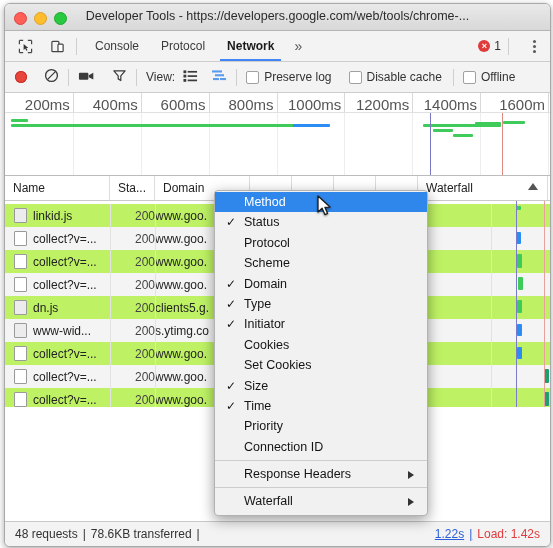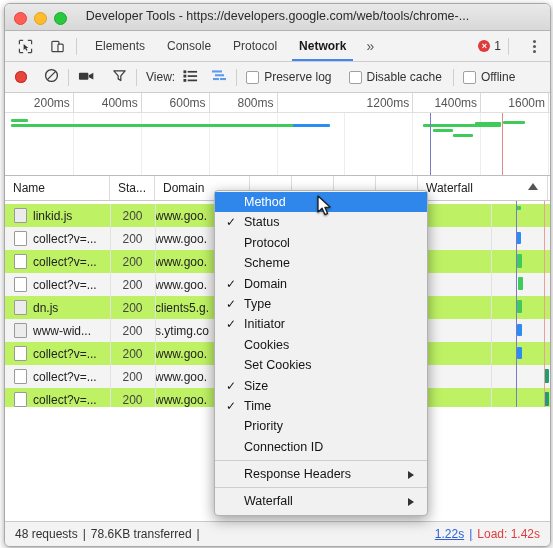--- a/index.html
+++ b/index.html
@@ -58,21 +58,21 @@
   .tool-sep{width:1px;height:17px;background:#cfcfcf;margin:0 9px;}
   .viewlabel{margin-right:8px;color:#333;}
   .chk{display:flex;align-items:center;gap:5px;margin-right:2px;}
   .box{width:11px;height:11px;border:1px solid #a0a0a0;border-radius:2px;
        background:#fff;}
 
   
   #ruler{position:relative;height:19px;background:#fff;
          border-bottom:1px solid #e0e0e0;}
   .tick{position:absolute;top:0;height:19px;border-right:1px solid #d9d9d9;}
-  .tick span{position:absolute;right:3px;top:3px;font-size:12px;color:#555;
+  .tick span{position:absolute;right:3px;top:3px;font-size:15px;color:#555;
              white-space:nowrap;}
   #overview{position:relative;height:62px;background:#fff;
             border-bottom:1px solid #bcbcbc;overflow:hidden;}
   .gl{position:absolute;top:0;bottom:0;width:1px;background:#ededed;}
   .obar{position:absolute;height:3px;border-radius:1px;}
   .vline{position:absolute;top:0;bottom:0;width:1px;}
 
   
   #thead{position:relative;height:24px;background:#fff;
          border-bottom:1px solid #c9c9c9;font-size:12px;color:#222;}
@@ -85,21 +85,21 @@
   #tbody{position:relative;height:206px;overflow:hidden;background:#bef264;}
   .row{position:relative;height:23px;display:flex;align-items:center;
        font-size:12px;color:#222;box-sizing:border-box;}
   .row.alt{background:#f4f4f4;}
   .c-name{width:105px;display:flex;align-items:center;gap:6px;
           padding-left:9px;box-sizing:border-box;overflow:hidden;
           white-space:nowrap;}
   .fileicon{width:11px;height:13px;border:1px solid #9a9a9a;background:#fff;
             flex:none;position:relative;border-radius:1px;}
   .fileicon.doc{background:#ececec;}
-  .c-status{width:45px;text-align:center;color:#444;box-sizing:border-box;}
+  .c-status{width:45px;text-align:right;color:#444;box-sizing:border-box;}
   .c-domain{width:95px;overflow:hidden;white-space:nowrap;color:#222;}
   .vsep{position:absolute;top:0;bottom:0;width:1px;background:#e2e2e2;}
   .wbar{position:absolute;width:5px;border-radius:1px;}
 
   
   #statusbar{position:absolute;left:0;right:0;bottom:0;height:24px;
              background:#f3f3f3;border-top:1px solid #c9c9c9;
              display:flex;align-items:center;padding:0 10px;
              font-size:12px;color:#333;}
   .st-blue{color:#2b5fd9;text-decoration:underline;}
@@ -147,23 +147,20 @@
     </div>
     <div class="tb-icon">
       <svg width="15" height="15" viewBox="0 0 16 16">
         <rect x="2" y="2.5" width="7.5" height="11" rx="1" stroke="#444" stroke-width="1.3" fill="none"></rect>
         <rect x="8.5" y="5.5" width="5.5" height="8" rx="1" stroke="#444" stroke-width="1.3" fill="#fff"></rect>
       </svg>
     </div>
     <span class="tb-sep"></span>
 
     <div class="tabs">
-      <div class="tab">
-          <span>Elements</span>
-        </div>
       <div class="tab">
           <span>Console</span>
         </div>
       <div class="tab">
           <span>Protocol</span>
         </div>
       <div class="tab active">
           <span>Network</span>
         </div>
       <div class="tab more">
@@ -250,20 +247,23 @@
         <span>200ms</span>
       </div>
       <div class="tick" style="left: 0px; width: 135.75px;">
         <span>400ms</span>
       </div>
       <div class="tick" style="left: 0px; width: 203.625px;">
         <span>600ms</span>
       </div>
       <div class="tick" style="left: 0px; width: 271.5px;">
         <span>800ms</span>
+      </div>
+      <div class="tick" style="left: 0px; width: 339.375px;">
+        <span>1000ms</span>
       </div>
       <div class="tick" style="left: 0px; width: 407.25px;">
         <span>1200ms</span>
       </div>
       <div class="tick" style="left: 0px; width: 475.125px;">
         <span>1400ms</span>
       </div>
       <div class="tick" style="left: 0px; width: 543px;">
         <span>1600m</span>
       </div>

